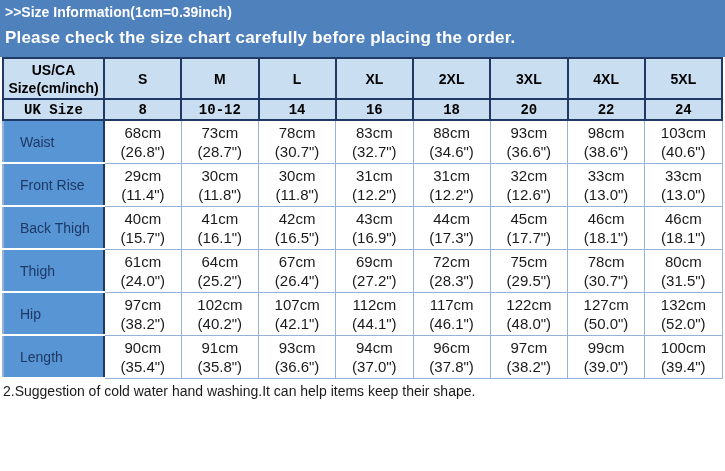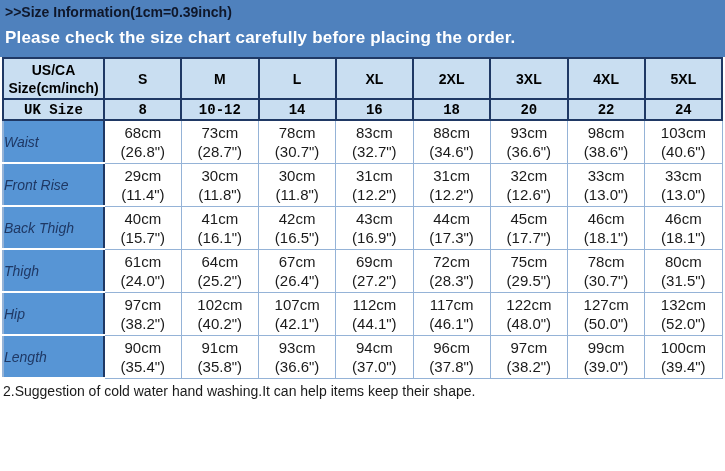--- a/index.html
+++ b/index.html
@@ -9,21 +9,21 @@
     font-family: "Liberation Sans", sans-serif;
     overflow: hidden;
   }
   .banner {
     background: #4f81bd;
     height: 57px;
     box-sizing: border-box;
     padding: 3px 5px 0 5px;
   }
   .banner .info {
-    color: #0f172a;
+    color: #ffffff;
     font-weight: bold;
     font-size: 14px;
     line-height: 19px;
   }
   .banner .warn {
     color: #ffffff;
     font-weight: bold;
     font-size: 17px;
     line-height: 24px;
     margin-top: 4px;
@@ -52,26 +52,26 @@
     background: #ffffff;
     border: 1px solid #95b3d7;
     font-size: 15px;
     color: #1a1a1a;
   }
   tr.meas td span { display: block; line-height: 19px; }
   tr.meas td.label {
     background: #5795d5;
     color: #1f3864;
     text-align: left;
+    padding-left: 16px;
     font-size: 14px;
     border-top: 2px solid #ffffff;
     border-bottom: 2px solid #ffffff;
     border-right: 2px solid #1f3864;
     border-left: 2px solid #95b3d7;
-    font-style: italic;
   }
   .attention {
     padding: 3px 4px 0 3px;
     font-size: 14px;
     color: #1a1a1a;
     line-height: 18px;
   }
   .attention .note { text-align: justify; }
 </style>
 </head>

